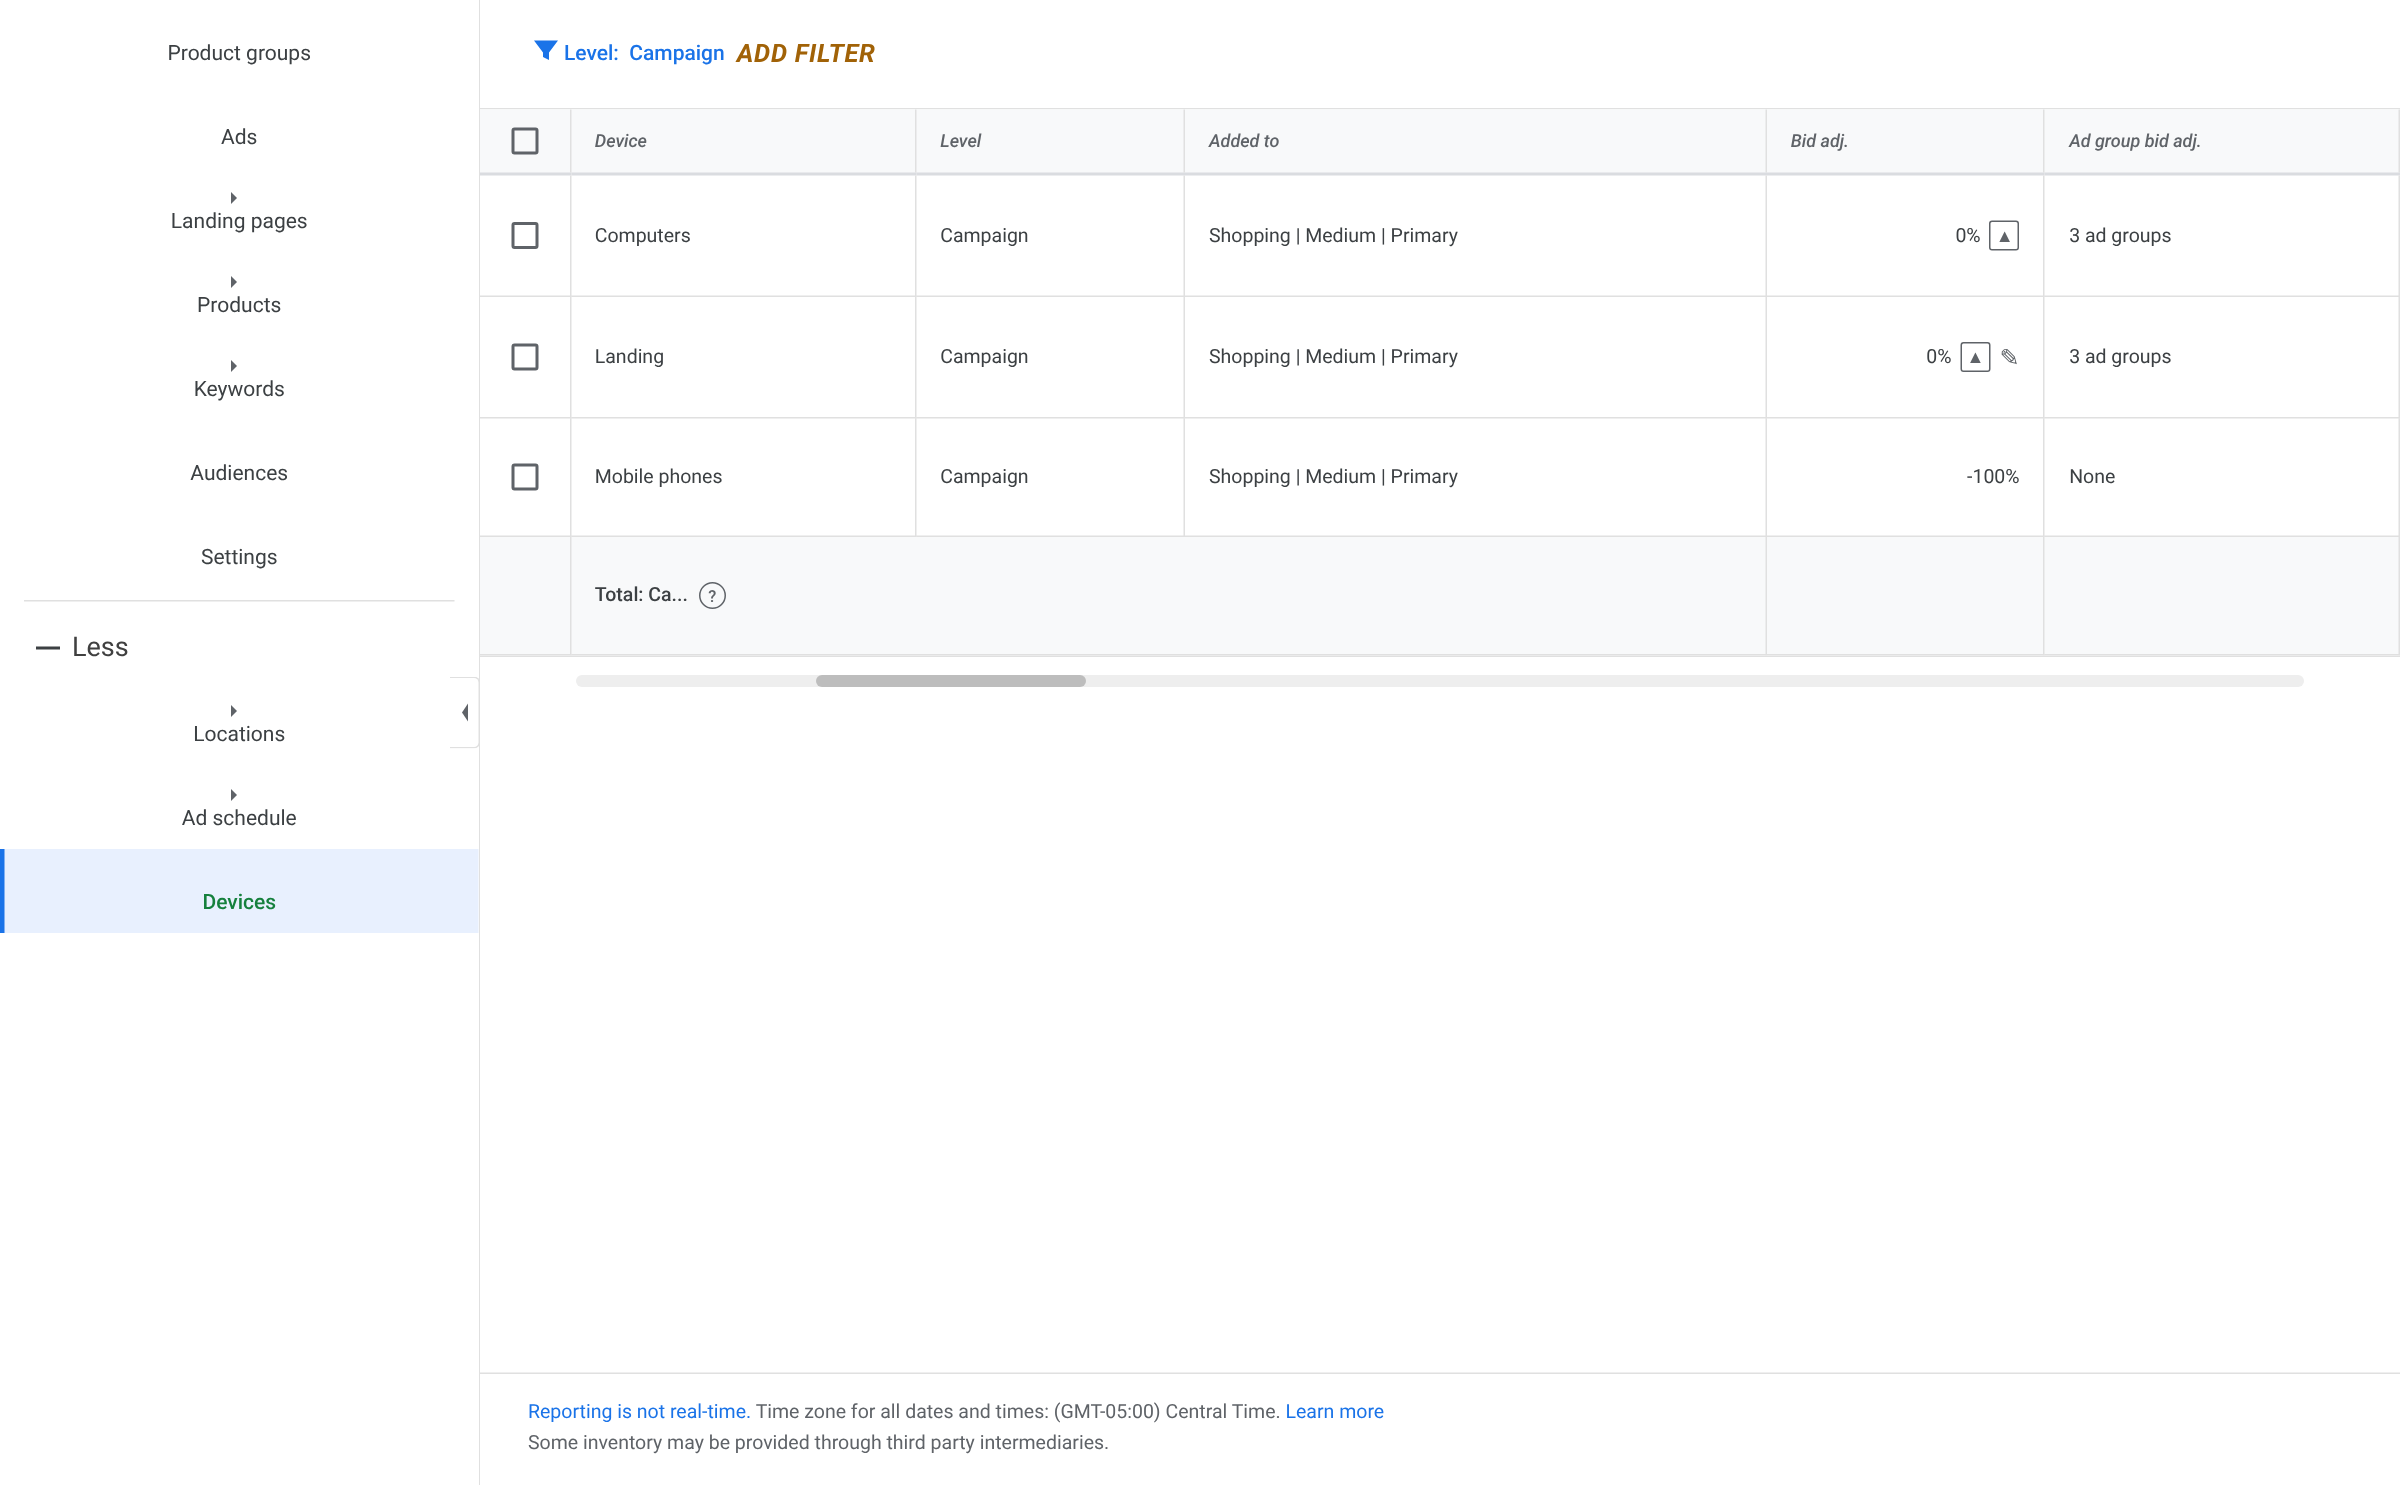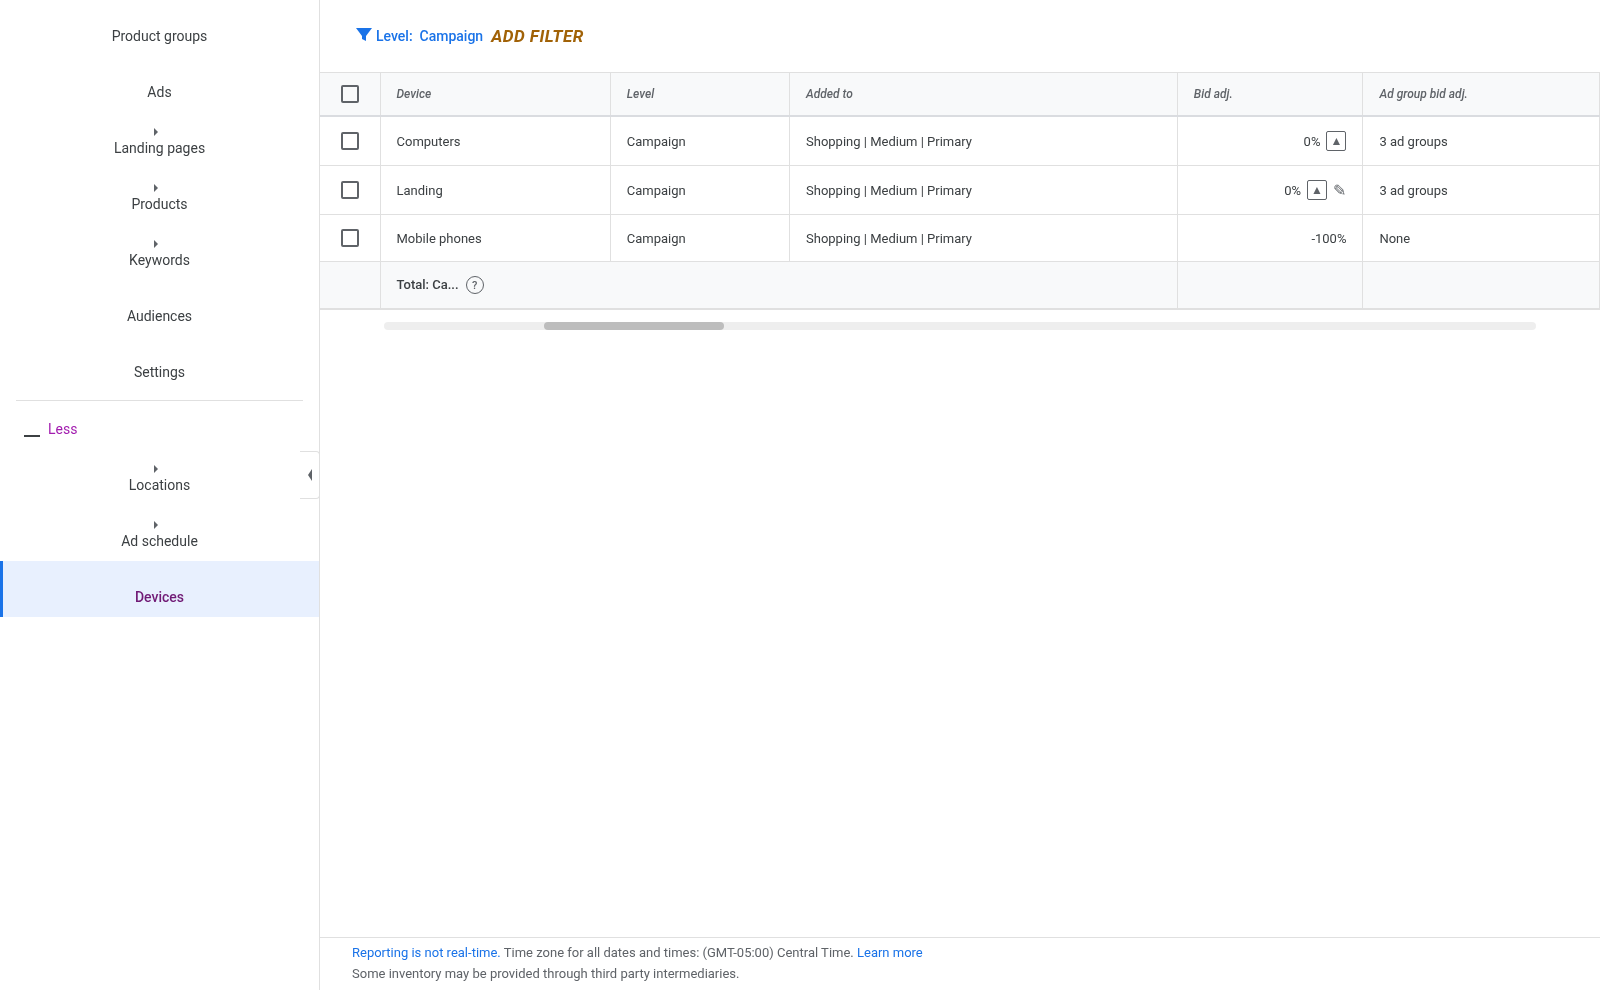--- a/index.html
+++ b/index.html
@@ -23,21 +23,21 @@
       align-items: center;
       padding: 12px 24px;
       cursor: pointer;
       color: #3c4043;
       font-size: 14px;
       font-weight: 400;
       transition: background 0.15s;
       flex-direction: column;
     }
     .sidebar-item.active {
-      color: #701a75;
+      color: #15803d;
       font-weight: 500;
       background: #e8f0fe;
       border-left: 3px solid #1a73e8;
     }
     .sidebar-item .chevron {
       width: 16px;
       height: 16px;
       margin-right: 8px;
       display: flex;
       align-items: center;
@@ -49,25 +49,25 @@
     }
 
     .sidebar-divider {
       height: 1px;
       background: #e0e0e0;
       margin: 8px 16px;
     }
 
     .sidebar-less {
       display: flex;
-      align-items: flex-end;
+      align-items: center;
       padding: 12px 24px;
       cursor: pointer;
-      color: #a21caf;
-      font-size: 14px;
+      color: #404040;
+      font-size: 18px;
     }
     .sidebar-less .dash {
       width: 16px;
       height: 2px;
       background: #3c4043;
       margin-right: 8px;
     }
 
     
     .collapse-btn {
@@ -161,21 +161,21 @@
       white-space: nowrap;
       font-style: italic;
     }
 
     .data-table th:first-child {
       width: 60px;
       text-align: center;
     }
 
     .data-table td {
-      padding: 14px 16px;
+      padding: 30px 16px;
       border-bottom: 1px solid #e0e0e0;
       border-right: 1px solid #e0e0e0;
       vertical-align: middle;
       color: #3c4043;
       font-size: 13px;
     }
 
     .data-table td:first-child {
       text-align: center;
       width: 60px;
@@ -238,21 +238,21 @@
       position: absolute;
       left: 160px;
       width: 180px;
       height: 8px;
       background: #bdbdbd;
       border-radius: 4px;
     }
 
     
     .footer {
-      padding: 5px 32px;
+      padding: 16px 32px;
       background: #fff;
       border-top: 1px solid #e0e0e0;
       font-size: 13px;
       color: #5f6368;
       line-height: 1.6;
     }
 
     .footer .link {
       color: #1a73e8;
       cursor: pointer;

